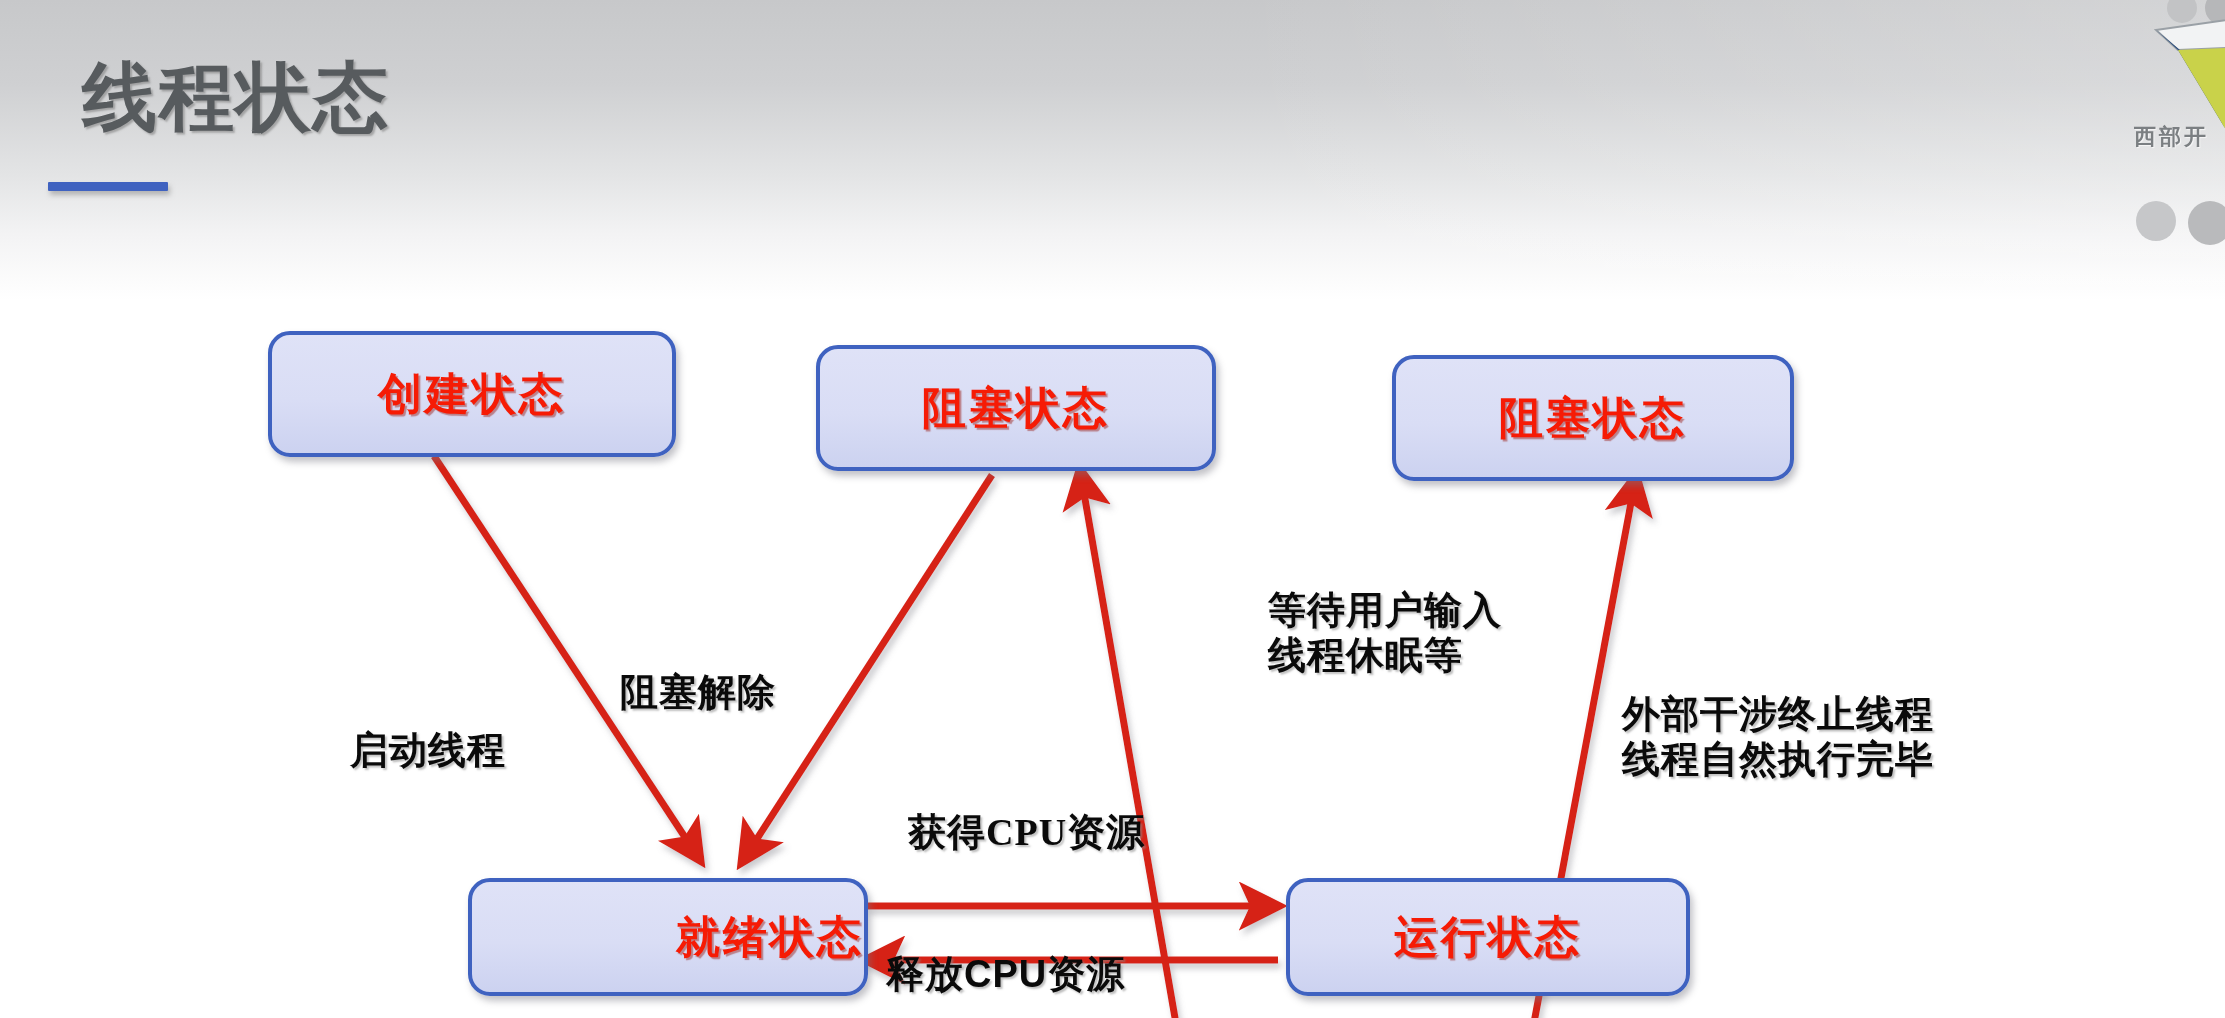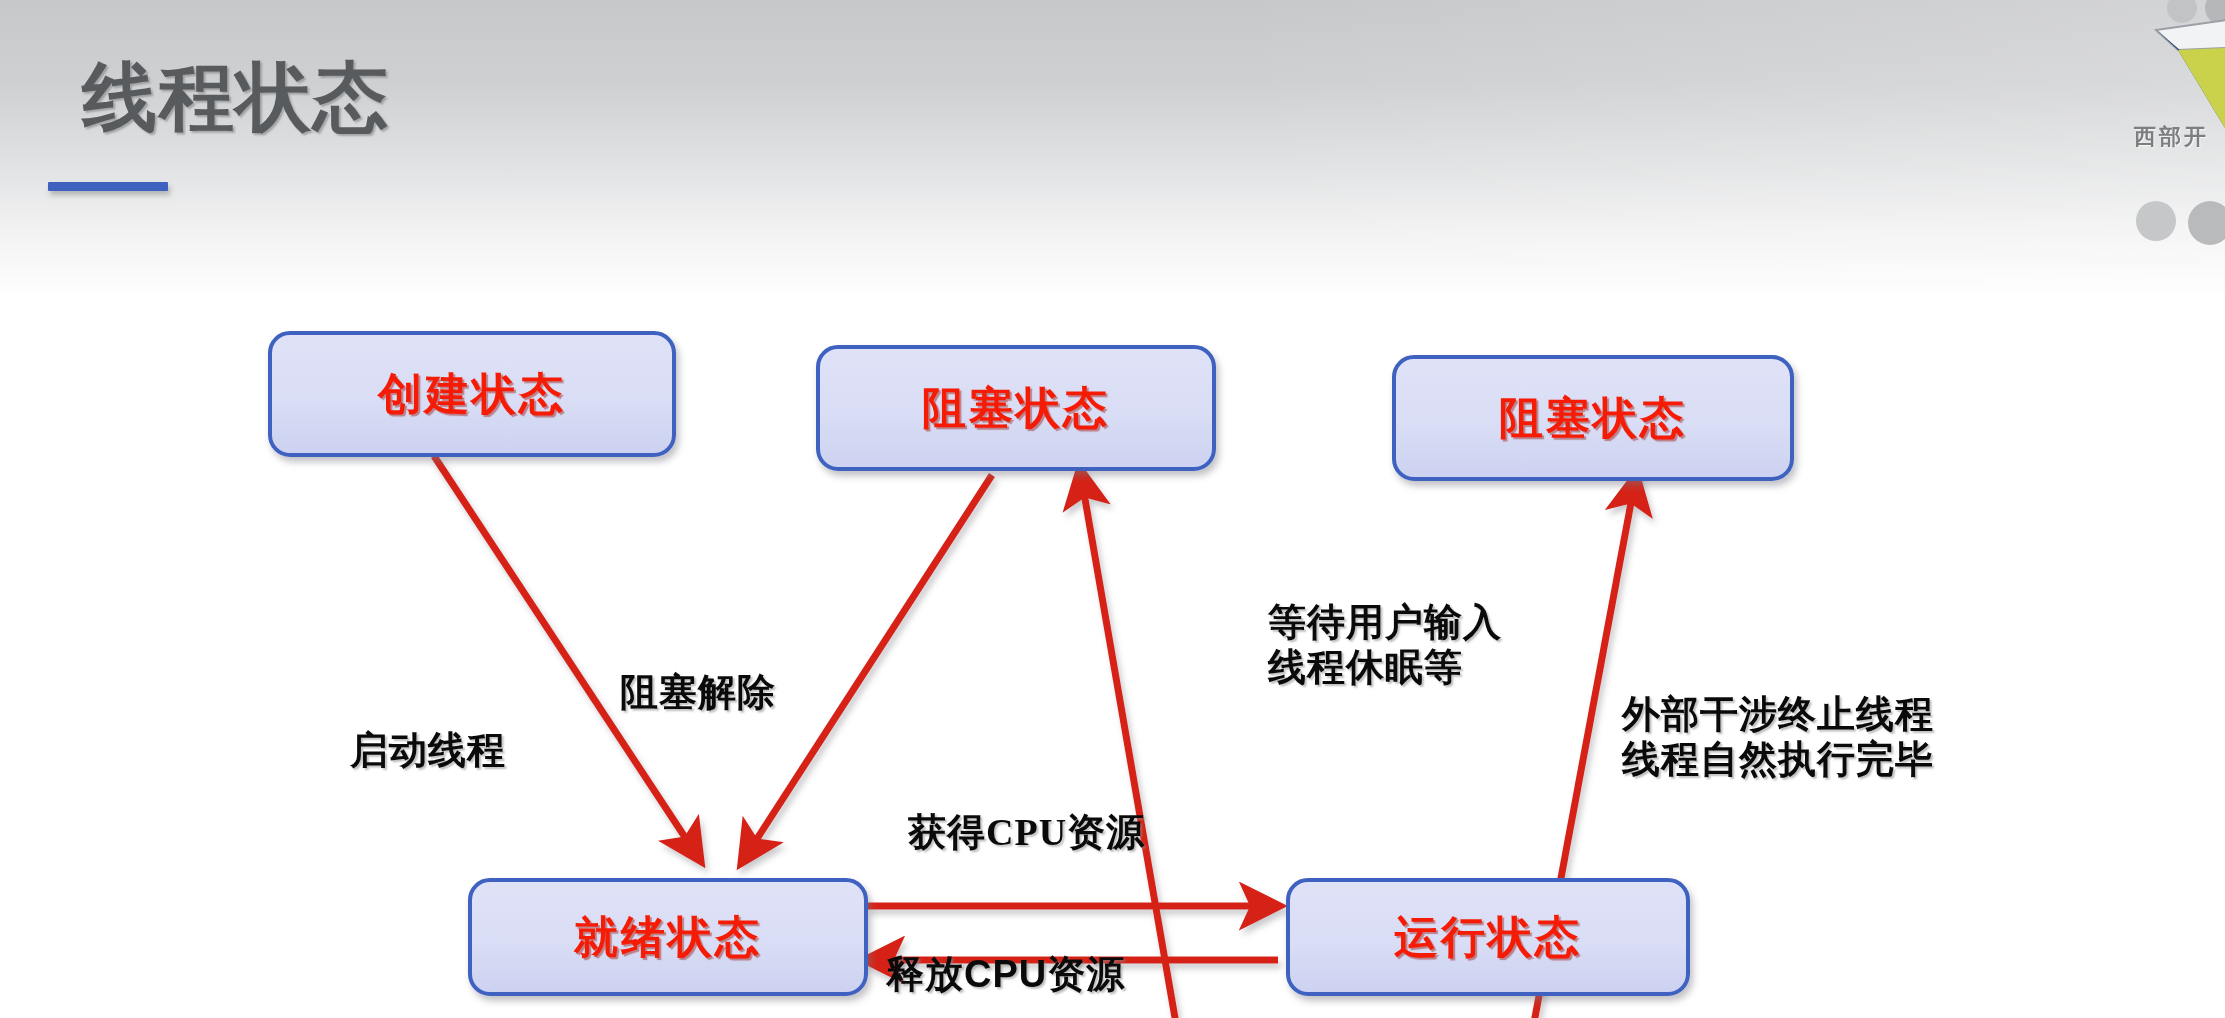--- a/index.html
+++ b/index.html
@@ -143,37 +143,37 @@
     </div>
 
     <div class="node" style="left:816px;top:45px;width:392px;height:118px;">
       <span class="node-label">阻塞状态</span>
     </div>
 
     <div class="node" style="left:1392px;top:55px;width:394px;height:118px;">
       <span class="node-label">阻塞状态</span>
     </div>
 
-    <div class="node" style="left:468px;top:578px;width:392px;height:110px;">
+    <div class="node" style="left:468px;top:578px;width:392px;height:110px;justify-content:flex-end;">
       <span class="node-label">就绪状态</span>
     </div>
 
     <div class="node" style="left:1286px;top:578px;width:396px;height:110px;">
       <span class="node-label">运行状态</span>
     </div>
 
     <div class="edge-label" style="left:350px;top:428px;">启动线程</div>
 
     <div class="edge-label" style="left:620px;top:370px;">阻塞解除</div>
 
     <div class="edge-label" style="left:908px;top:510px;font-family:Liberation Serif, serif;">获得CPU资源</div>
 
     <div class="edge-label" style="left:886px;top:652px;">释放CPU资源</div>
 
-    <div class="edge-label" style="left:1268px;top:300px;font-family:Liberation Serif, serif;">
+    <div class="edge-label" style="left:1268px;top:288px;font-family:Liberation Serif, serif;">
       <div>等待用户输入</div>
       <div>线程休眠等</div>
     </div>
 
     <div class="edge-label" style="left:1622px;top:392px;">
       <div>外部干涉终止线程</div>
       <div>线程自然执行完毕</div>
     </div>
 
   </div>

